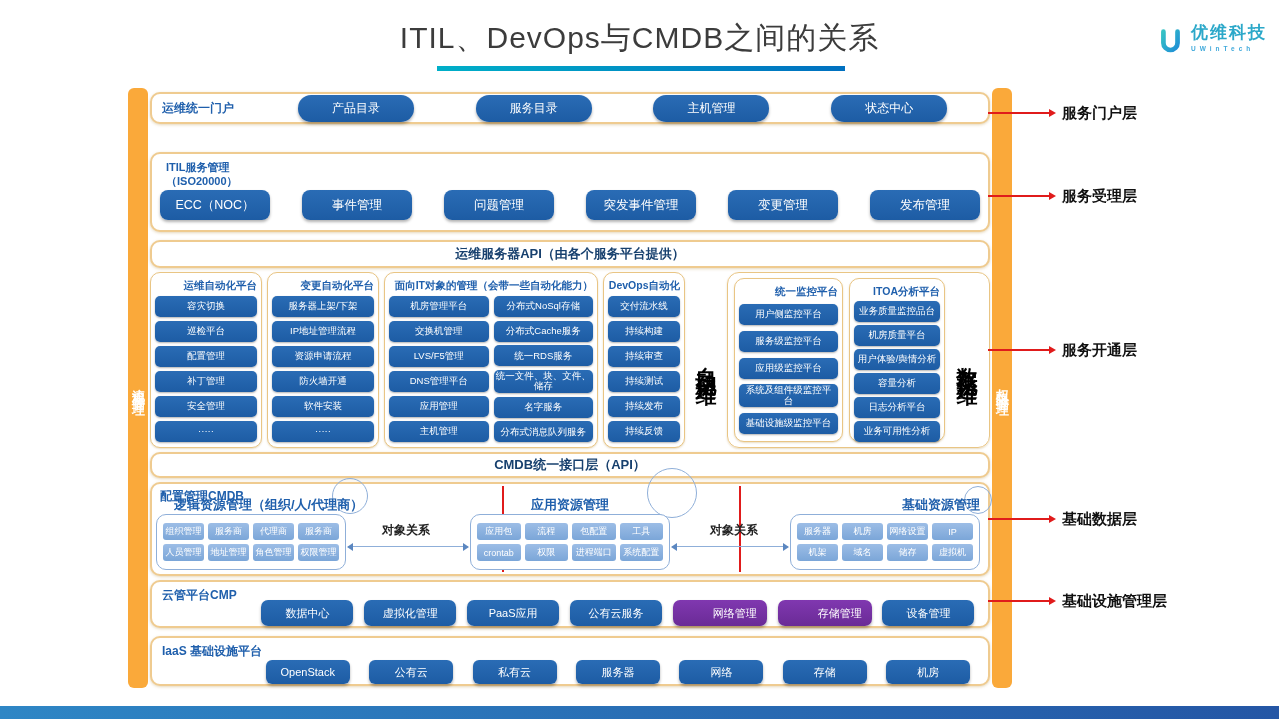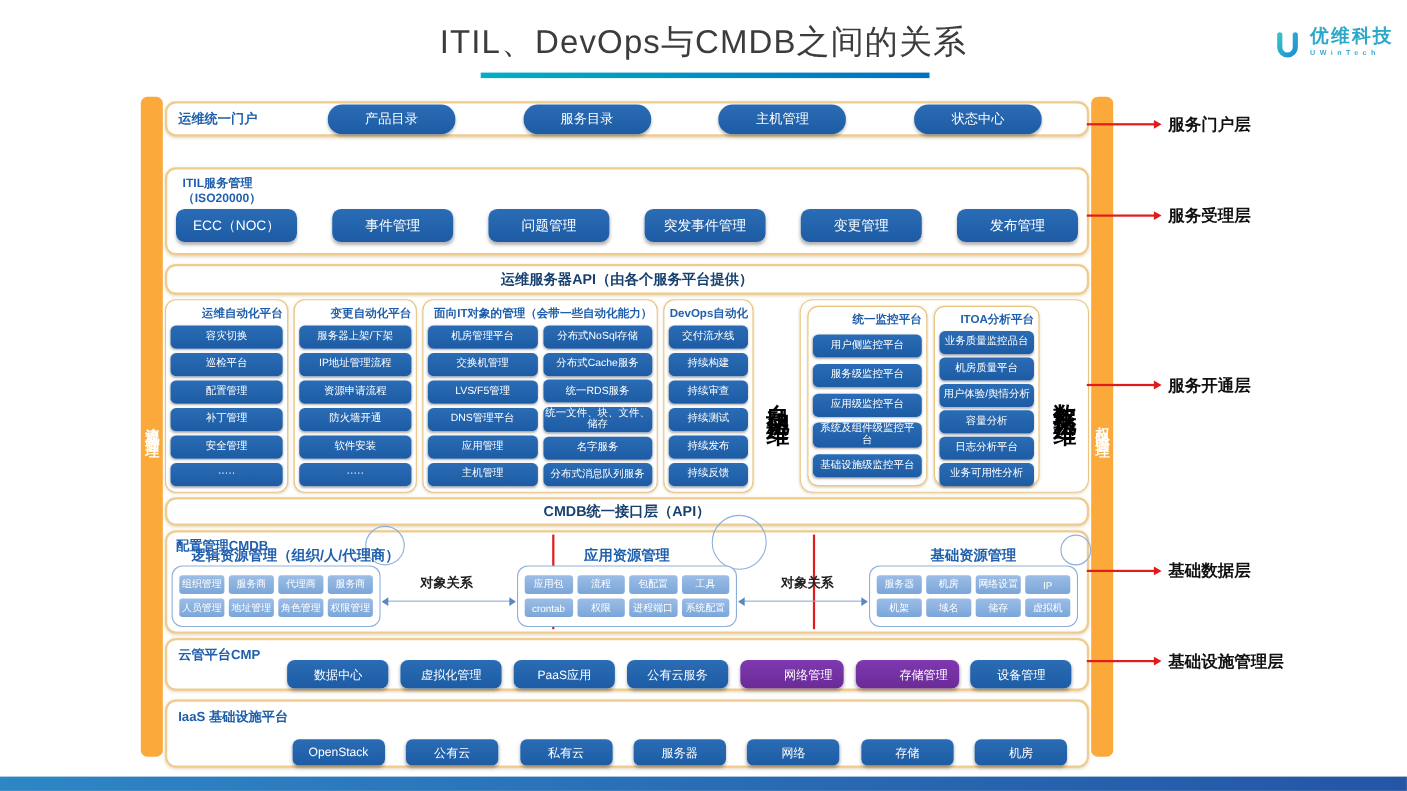--- a/index.html
+++ b/index.html
@@ -64,21 +64,21 @@
           display:flex;align-items:center;justify-content:center;width:32px;}
   .group-box{flex:1;border:1.5px solid #E9C584;border-radius:12px;display:flex;gap:6px;
              padding:5px 6px;box-sizing:border-box;box-shadow:0 1px 2px rgba(180,140,60,.3);}
   .group-box .col.mon{flex:1.15;} .group-box .col.itoa{flex:1;}
 
   
   #band-cmdb{top:482px;height:94px;}
   .cmdb-label{position:absolute;left:8px;top:4px;}
   .gtitle{position:absolute;color:#1F5FAC;font-weight:bold;font-size:13px;top:12px;}
   .gtitle.g1{left:22px;} .gtitle.g2{left:318px;width:200px;text-align:center;}
-  .gtitle.g3{left:638px;width:190px;text-align:center;}
+  .gtitle.g3{left:638px;width:190px;text-align:right;}
   .gbox{position:absolute;top:30px;height:56px;border:1.5px solid #8FAFD9;border-radius:10px;
         background:#fff;box-sizing:border-box;display:flex;flex-direction:column;
         justify-content:space-evenly;padding:4px 6px;z-index:2;}
   .gbox.g1{left:4px;width:190px;} .gbox.g2{left:318px;width:200px;} .gbox.g3{left:638px;width:190px;}
   .grow{display:flex;justify-content:space-between;gap:4px;}
   .tbtn{background:linear-gradient(#9CBDE6,#7BA6D8);color:#fff;font-size:9px;border-radius:3px;
         height:17px;flex:1;display:flex;align-items:center;justify-content:center;}
   .redline{position:absolute;top:2px;bottom:2px;width:2px;background:#E01B1B;z-index:1;}
   .redline.r1{left:350px;} .redline.r2{left:587px;}
   .rel-label{position:absolute;top:38px;font-weight:bold;font-size:12px;color:#222;z-index:3;}
@@ -88,21 +88,21 @@
   .loop.p2{left:495px;top:-16px;width:48px;height:48px;}
   .loop.p3{left:812px;top:2px;width:26px;height:26px;}
   .conn{position:absolute;top:62px;height:1.4px;background:#8FAFD9;z-index:1;}
   .conn.c1{left:196px;width:120px;} .conn.c2{left:520px;width:116px;}
   .conn::before,.conn::after{content:"";position:absolute;top:-3px;border-top:4px solid transparent;
         border-bottom:4px solid transparent;}
   .conn::before{left:-1px;border-right:6px solid #5B87C0;}
   .conn::after{right:-1px;border-left:6px solid #5B87C0;}
 
   
-  #band-cmp{top:580px;height:48px;} #band-iaas{top:636px;height:62px;}
+  #band-cmp{top:580px;height:48px;} #band-iaas{top:636px;height:50px;}
   .corner-label{position:absolute;left:10px;top:5px;}
   .hrow{position:absolute;left:104px;right:8px;top:0;bottom:0;display:flex;align-items:flex-end;
         justify-content:space-around;}
   .btn.cmp{min-width:92px;height:26px;font-size:11px;border-radius:7px;}
   .btn.purple{background:linear-gradient(#8038B0,#6A2B96);padding-left:40px;}
   .btn.iaas{min-width:84px;height:24px;font-size:11px;border-radius:6px;}
 
   
   .layer{position:absolute;left:1062px;font-size:15px;font-weight:bold;color:#111;white-space:nowrap;}
   .layer.y0{top:104px;} .layer.y1{top:187px;} .layer.y2{top:341px;} .layer.y3{top:510px;} .layer.y4{top:592px;}

